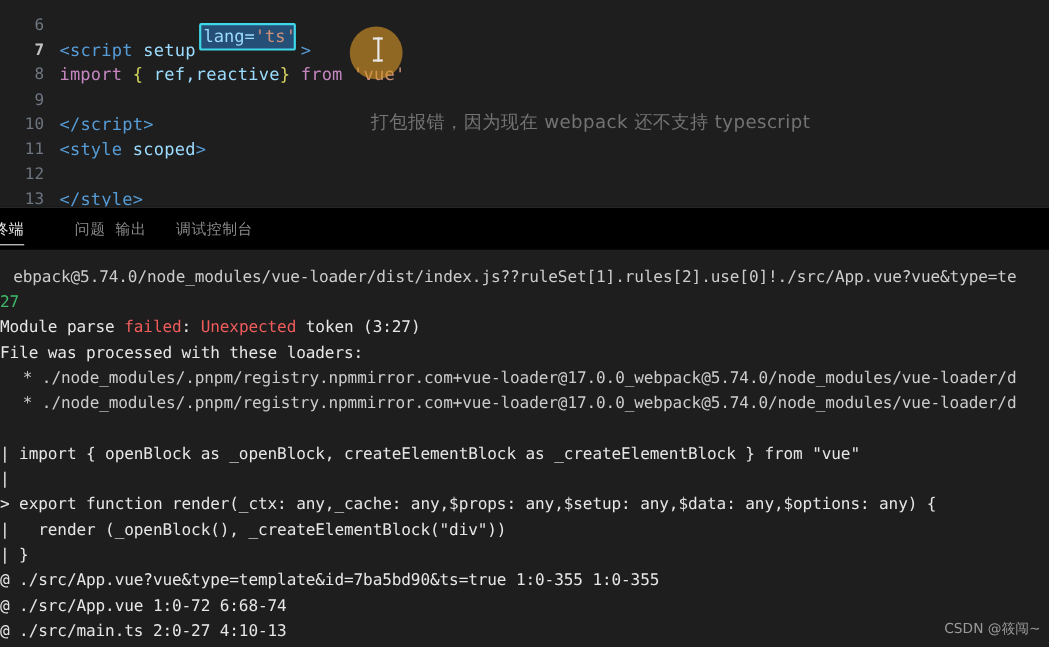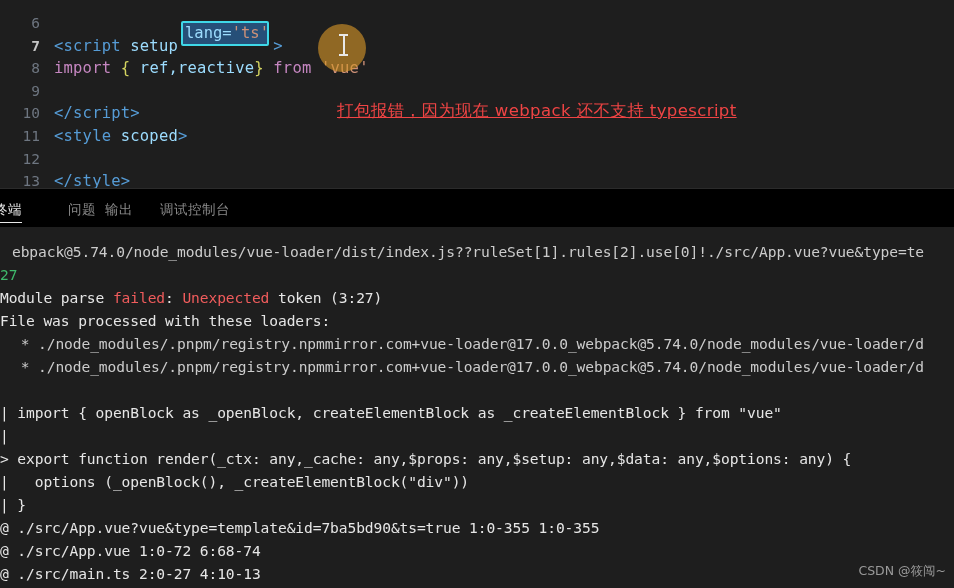--- a/index.html
+++ b/index.html
@@ -114,25 +114,24 @@
     background: #e8e8e8;
     display: block;
   }
 
   .annotation {
     position: absolute;
     left: 337px;
     top: 100px;
     font-family: "DejaVu Sans", "Liberation Sans", sans-serif;
     font-size: 16.5px;
-    color: #ef4444;
+    color: #737373;
     white-space: pre;
     letter-spacing: 0.4px;
     z-index: 5;
-    text-decoration: underline;
   }
 
   
   #panel-tabs {
     position: absolute;
     left: 0; top: 188px;
     width: 954px;
     height: 38px;
     background: #000000;
     border-top: 1px solid #2b2b2b;
@@ -230,21 +229,21 @@
   <div id="terminal">
       <div class="term-line" style="top: 12px;"><span class="t-dim">ebpack@5.74.0/node_modules/vue-loader/dist/index.js??ruleSet[1].rules[2].use[0]!./src/App.vue?vue&amp;type=te</span></div>
       <div class="term-line" style="top: 35px;"><span class="t-green">27</span></div>
       <div class="term-line" style="top: 58px;"><span class="t-white">Module parse </span><span class="t-red">failed</span><span class="t-white">: </span><span class="t-red">Unexpected</span><span class="t-white"> token (3:27)</span></div>
       <div class="term-line" style="top: 81px;"><span class="t-white">File was processed with these loaders:</span></div>
       <div class="term-line" style="top: 104px;"><span class="t-dim"> * ./node_modules/.pnpm/registry.npmmirror.com+vue-loader@17.0.0_webpack@5.74.0/node_modules/vue-loader/d</span></div>
       <div class="term-line" style="top: 127px;"><span class="t-dim"> * ./node_modules/.pnpm/registry.npmmirror.com+vue-loader@17.0.0_webpack@5.74.0/node_modules/vue-loader/d</span></div>
       <div class="term-line" style="top: 173px;"><span class="t-white">| import { openBlock as _openBlock, createElementBlock as _createElementBlock } from "vue"</span></div>
       <div class="term-line" style="top: 196px;"><span class="t-white">|</span></div>
       <div class="term-line" style="top: 219px;"><span class="t-white">&gt; export function render(_ctx: any,_cache: any,$props: any,$setup: any,$data: any,$options: any) {</span></div>
-      <div class="term-line" style="top: 242px;"><span class="t-white">|   options (_openBlock(), _createElementBlock("div"))</span></div>
+      <div class="term-line" style="top: 242px;"><span class="t-white">|   render (_openBlock(), _createElementBlock("div"))</span></div>
       <div class="term-line" style="top: 265px;"><span class="t-white">| }</span></div>
       <div class="term-line" style="top: 288px;"><span class="t-white">@ ./src/App.vue?vue&amp;type=template&amp;id=7ba5bd90&amp;ts=true 1:0-355 1:0-355</span></div>
       <div class="term-line" style="top: 311px;"><span class="t-white">@ ./src/App.vue 1:0-72 6:68-74</span></div>
       <div class="term-line" style="top: 334px;"><span class="t-white">@ ./src/main.ts 2:0-27 4:10-13</span></div>
       <div class="term-line" style="top: 357px;">&nbsp;</div>
     </div>
 
   <div class="watermark">CSDN @筱闯~</div>
 </div>
 

